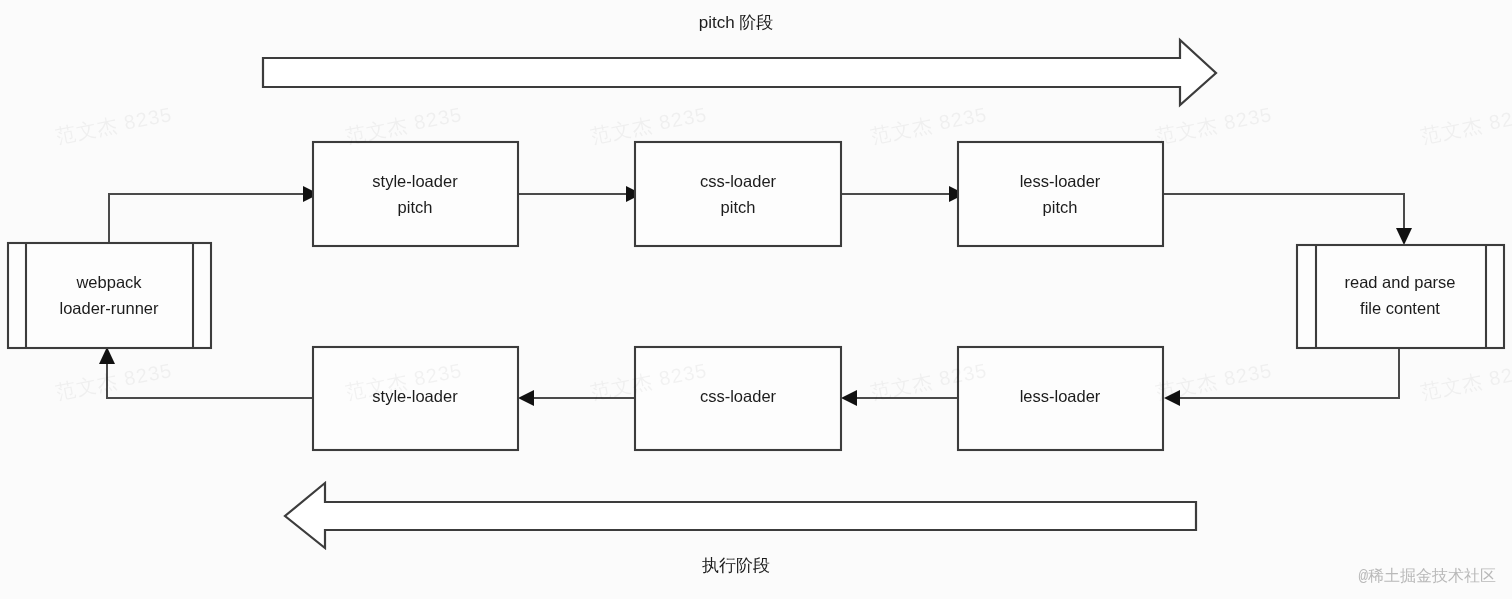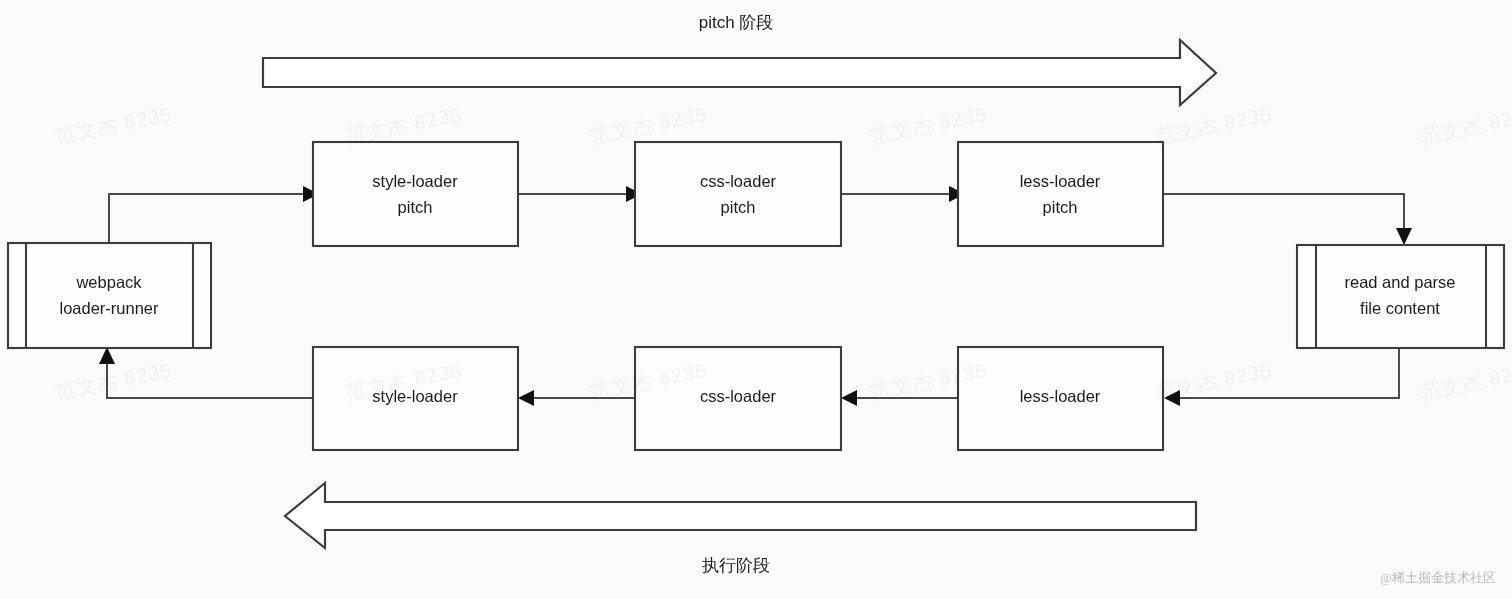--- a/index.html
+++ b/index.html
@@ -71,22 +71,22 @@
     transform: rotate(-11deg);
     white-space: nowrap;
     pointer-events: none;
     letter-spacing: 1px;
     user-select: none;
   }
   .attribution {
     position: absolute;
     right: 16px;
     bottom: 12px;
-    font-family: Liberation Serif, serif;
-    font-size: 13px;
+    font-family: Liberation Mono, monospace;
+    font-size: 16px;
     color: #b9b9b9;
     white-space: nowrap;
     user-select: none;
   }
 </style>
 </head>
 <body>
 
 <div id="stage">
 

